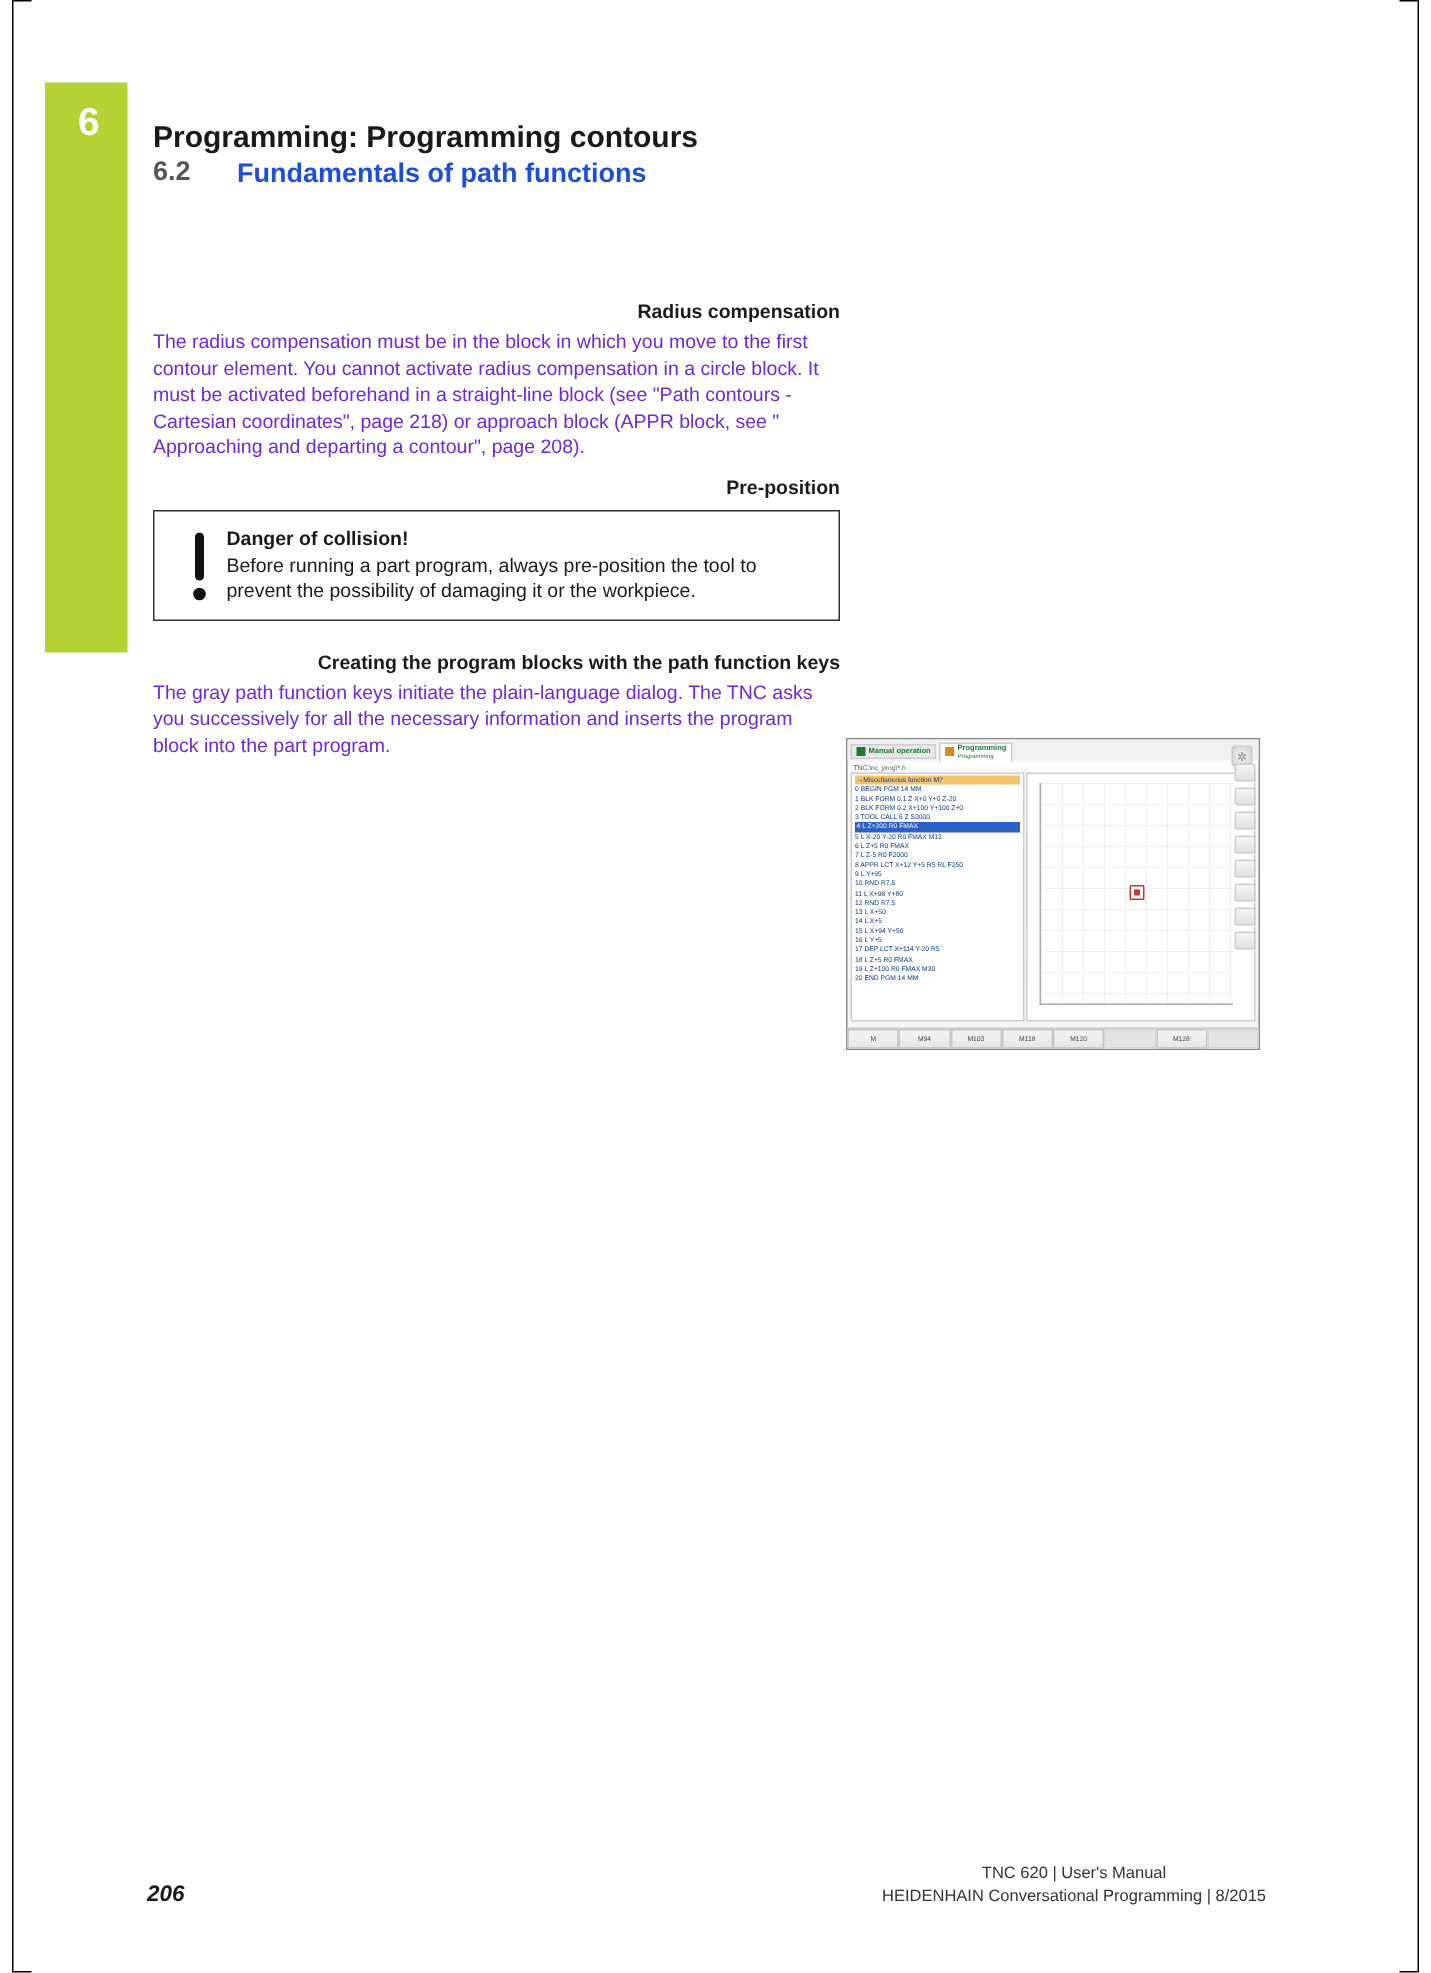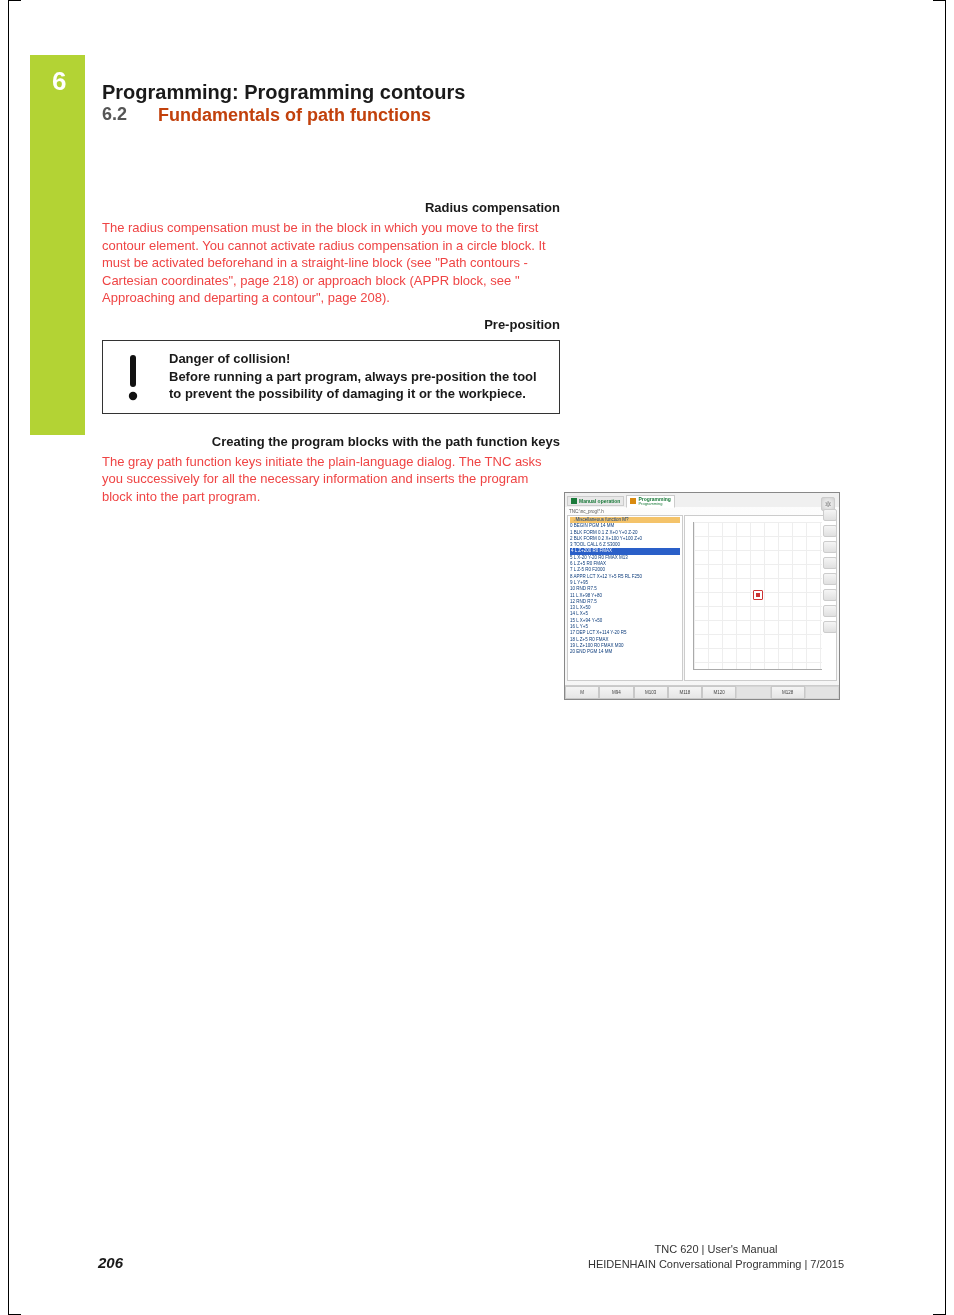--- a/index.html
+++ b/index.html
@@ -71,66 +71,64 @@
     font-size: 18px;
     font-weight: bold;
     color: #555;
   }
   .section-title {
     position: absolute;
     left: 158px;
     top: 105px;
     font-size: 18px;
     font-weight: bold;
-    color: #c2410c;
+    color: #1d4ed8;
   }
   .body-col {
     position: absolute;
     left: 102px;
     top: 200px;
     width: 458px;
   }
   .heading-bold {
     font-size: 13px;
     font-weight: bold;
     margin-bottom: 4px;
     color: #1a1a1a;
     text-align: right;
   }
   .para {
     font-size: 13px;
     line-height: 1.35;
     margin-bottom: 10px;
-    color: #ef4444;
+    color: #6d28d9;
   }
   .callout {
     border: 1px solid #333;
     padding: 10px 12px 10px 12px;
     margin-top: 8px;
     margin-bottom: 20px;
     display: flex;
-    gap: 18px;
     align-items: flex-start;
   }
   .callout .icon-col {
     flex: 0 0 36px;
     display: flex;
     justify-content: center;
     padding-top: 4px;
   }
   .callout .text-col { flex: 1; }
   .callout-title {
     font-size: 13px;
     font-weight: bold;
     margin-bottom: 2px;
   }
   .callout-body {
     font-size: 13px;
     line-height: 1.35;
-    font-weight: bold;
   }
   .exclaim-icon {
     width: 14px;
     height: 46px;
   }
 
   .screenshot-fig {
     position: absolute;
     left: 564px;
     top: 492px;
@@ -359,15 +357,15 @@
     <div class="sk empty"></div>
     <div class="sk">M128</div>
     <div class="sk empty"></div>
   </div>
 </div>
 
 <div class="footer">
   <div class="page-num">206</div>
   <div class="footer-right">
     <div>TNC 620 | User's Manual</div>
-    <div>HEIDENHAIN Conversational Programming | 7/2015</div>
+    <div>HEIDENHAIN Conversational Programming | 8/2015</div>
   </div>
 </div>
 
 </body></html>

